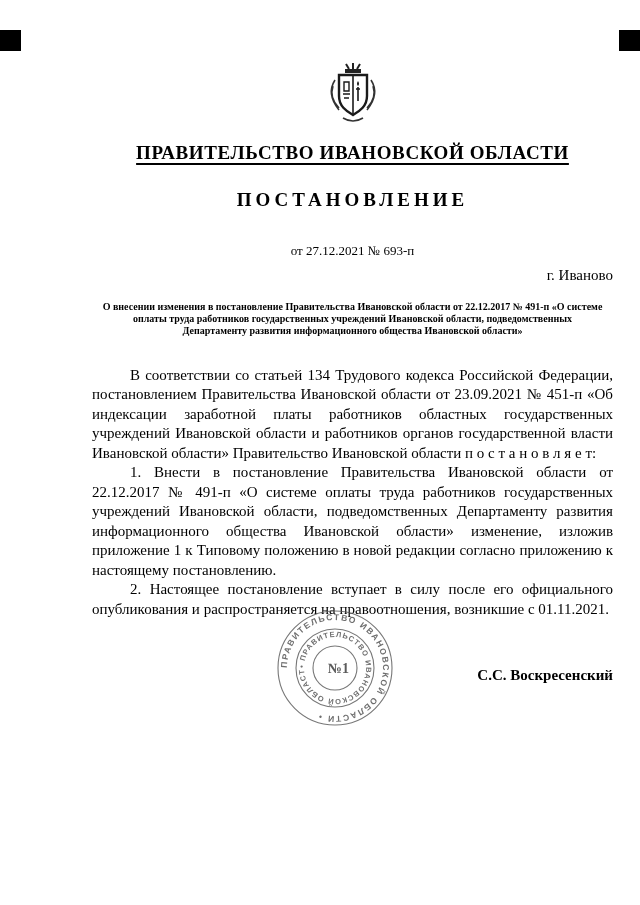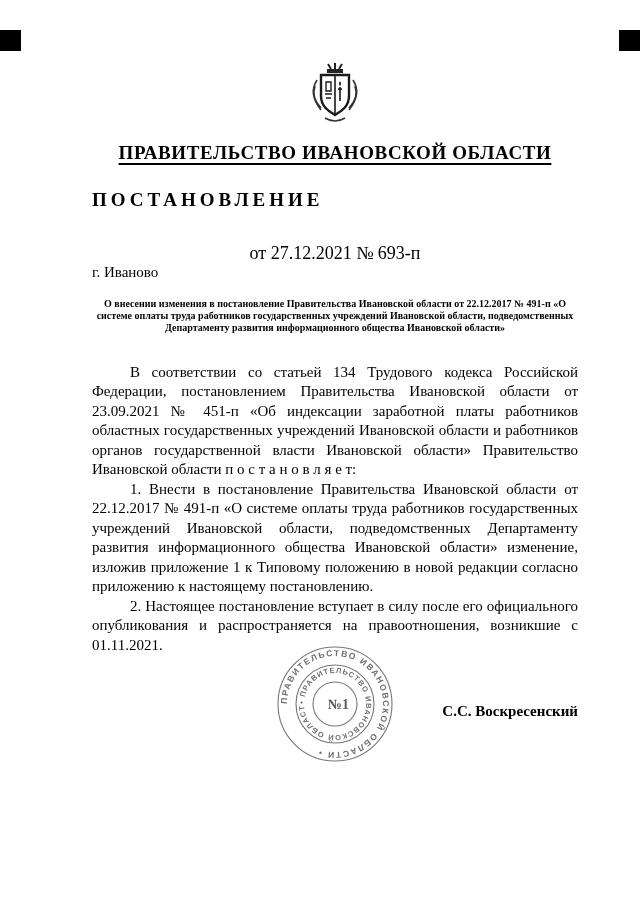--- a/index.html
+++ b/index.html
@@ -6,35 +6,35 @@
   body {
     width: 640px; height: 905px;
     background: #ffffff; color: #000000;
     font-family: "Liberation Serif", "DejaVu Serif", serif;
     position: relative; overflow: hidden;
   }
   .crop-mark { position: absolute; top: 30px; width: 21px; height: 21px; background: #000; }
   .crop-mark.left  { left: 0; }
   .crop-mark.right { right: 0; }
 
-  .doc { position: relative; padding: 62px 62px 0 92px; }
+  .doc { position: relative; padding: 62px 27px 0 92px; }
 
   .emblem { display: flex; justify-content: center; margin: 0 0 2px 0; }
 
   .org-name {
     text-align: center; font-weight: bold; font-size: 19px; letter-spacing: 0.6px;
     text-decoration: underline; text-underline-offset: 4px; text-decoration-thickness: 1.5px;
     margin: 16px 0 0 0;
   }
   .doc-type {
-    text-align: left; font-weight: bold; font-size: 19px; letter-spacing: 4px;
+    text-align: center; font-weight: bold; font-size: 19px; letter-spacing: 4px;
     margin: 25px 0 0 0;
   }
-  .date-line { text-align: center; font-size: 18px; margin-top: 32px; }
-  .city-line { text-align: left; font-size: 15px; margin-top: 0; }
+  .date-line { text-align: center; font-size: 13px; margin-top: 32px; }
+  .city-line { text-align: right; font-size: 15px; margin-top: 8px; }
 
   .subject {
     font-weight: bold; font-size: 10px; line-height: 1.22; text-align: center;
     max-width: 505px; margin: 17px auto 0 auto;
   }
 
   .body-text { margin-top: 28px; font-size: 15px; line-height: 1.3; text-align: justify; }
   .body-text p { margin: 0; text-indent: 38px; }
 
   .sig-row {

